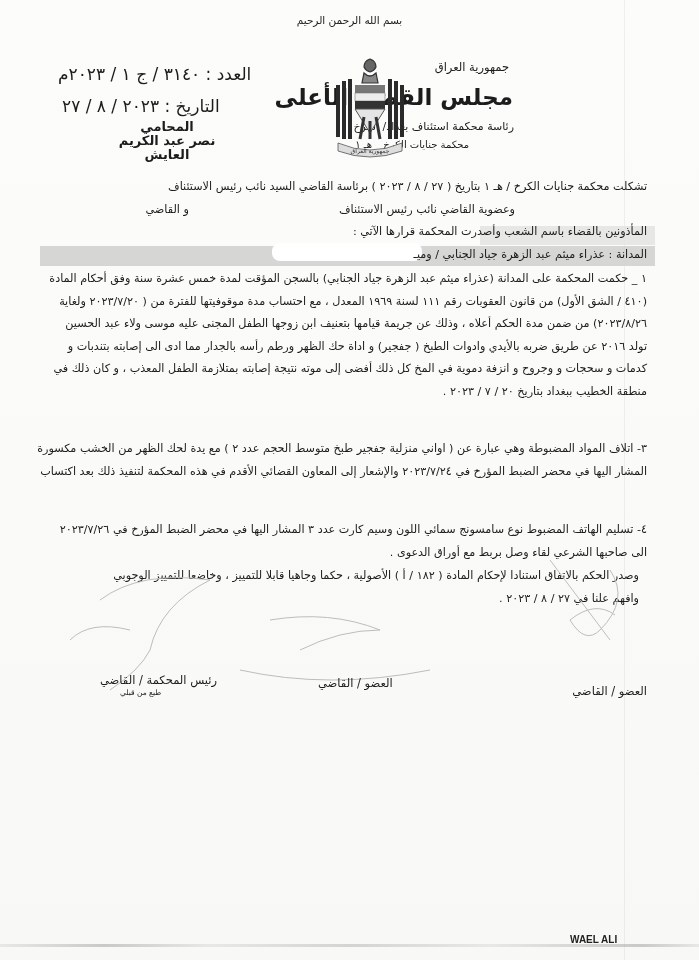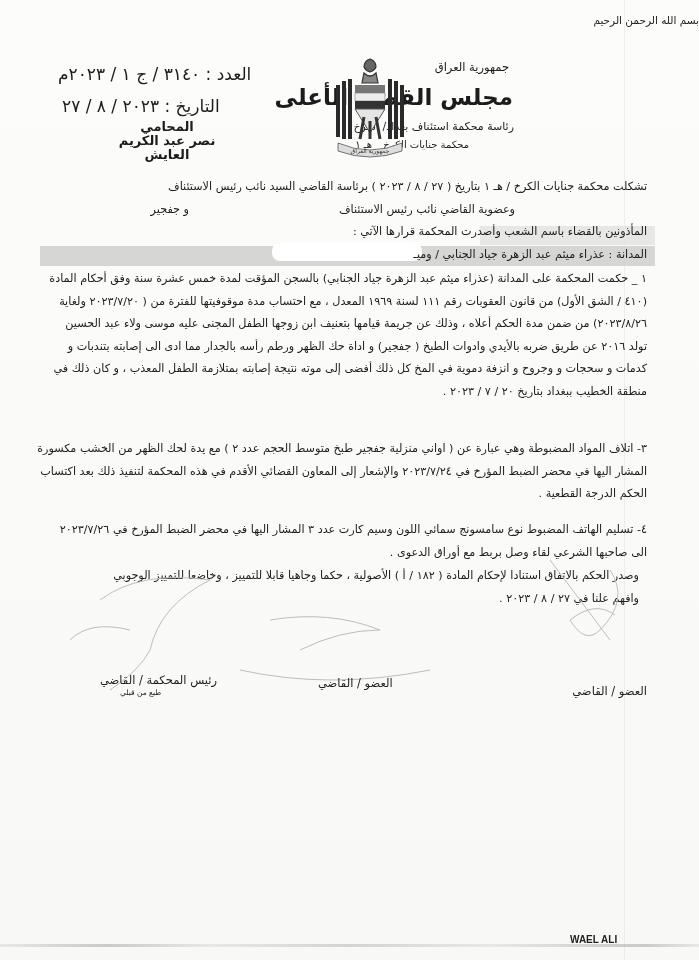--- a/index.html
+++ b/index.html
@@ -4,21 +4,21 @@
 <style>
   html, body { margin:0; padding:0; }
   body {
     width:699px; height:960px; overflow:hidden; position:relative;
     background:#fbfbf9;
     font-family:"DejaVu Sans", sans-serif;
     color:#1c1c1c;
   }
   .page { position:absolute; inset:0; background:linear-gradient(180deg,#fcfcfa 0%,#f8f8f6 100%); }
   .abs { position:absolute; white-space:nowrap; direction:rtl; }
-  .basmala { top:14px; left:0; width:699px; text-align:right; font-size:10.5px; }
+  .basmala { top:14px; left:0; width:699px; text-align:center; font-size:10.5px; }
   .rep { top:60px; right:190px; font-size:11.5px; }
   .council { top:84px; right:186px; font-size:23px; font-weight:bold; letter-spacing:0.5px; }
   .presidency { top:120px; right:185px; font-size:11px; }
   .court { top:139px; right:230px; font-size:10px; }
   .ref { top:64px; left:58px; font-size:17px; }
   .date { top:96px; left:62px; font-size:17px; }
   .lawyer { top:120px; left:102px; width:130px; text-align:center; font-size:13px; font-weight:bold; line-height:14px; white-space:normal; }
   .emblem { position:absolute; left:330px; top:55px; width:80px; height:108px; }
 
   .body-text { position:absolute; right:52px; width:600px; direction:rtl; text-align:justify; font-size:11.2px; line-height:22.5px; }
@@ -82,21 +82,21 @@
     <div>نصر عبد الكريم العايش</div>
   </div>
 
   <div class="shade" style="top:226px;height:19px;left:480px;width:175px;background:#e3e3e3;"></div>
   <div class="shade" style="top:246px;height:20px;"></div>
   <div class="redact" style="left:272px;top:243px;width:150px;height:18px;"></div>
 
   <div class="body-text" style="top:176px;">
     <span class="line">تشكلت محكمة جنايات الكرخ / هـ ١ بتاريخ ( ٢٧ / ٨ / ٢٠٢٣ ) برئاسة القاضي السيد          نائب رئيس الاستئناف</span>
     <span class="line indent">
-      <span>وعضوية القاضي نائب رئيس الاستئناف</span><span class="blank2"></span><span>و جفجير</span>
+      <span>وعضوية القاضي نائب رئيس الاستئناف</span><span class="blank2"></span><span>و القاضي</span>
     </span>
     <span class="line">المأذونين بالقضاء باسم الشعب وأصدرت المحكمة قرارها الآتي :</span>
     <span class="line">
       <span>المدانة :</span>
       <span>عذراء ميثم عبد الزهرة جياد الجنابي / وميـ</span>
     </span>
   </div>
 
   <div class="body-text" style="top:268px;">
     <span class="line">١ _ حكمت المحكمة على المدانة (عذراء ميثم عبد الزهرة جياد الجنابي) بالسجن المؤقت لمدة خمس عشرة سنة وفق أحكام المادة</span>
@@ -104,21 +104,20 @@
     <span class="line">٢٠٢٣/٨/٢٦) من ضمن مدة الحكم أعلاه ، وذلك عن جريمة قيامها بتعنيف ابن زوجها الطفل المجنى عليه موسى ولاء عبد الحسين</span>
     <span class="line">تولد ٢٠١٦ عن طريق ضربه بالأيدي وادوات الطبخ ( جفجير) و اداة حك الظهر  ورطم رأسه بالجدار مما ادى الى إصابته بتندبات و</span>
     <span class="line">كدمات و سحجات و وجروح و انزفة دموية في المخ  كل ذلك أفضى إلى موته نتيجة إصابته بمتلازمة الطفل المعذب ، و كان ذلك في</span>
     <span class="line">منطقة الخطيب ببغداد بتاريخ ٢٠ / ٧ / ٢٠٢٣ .</span>
   </div>
 
 
   <div class="body-text" style="top:438px;">
     <span class="line">٣- اتلاف المواد المضبوطة وهي عبارة عن ( اواني منزلية جفجير طبخ متوسط الحجم عدد ٢ ) مع يدة لحك الظهر من الخشب مكسورة</span>
     <span class="line">المشار اليها في محضر الضبط المؤرخ في ٢٠٢٣/٧/٢٤ والإشعار إلى المعاون القضائي الأقدم في هذه المحكمة لتنفيذ ذلك بعد اكتساب</span>
-    <span class="line">الحكم الدرجة القطعية .</span>
   </div>
 
   <div class="body-text" style="top:519px;">
     <span class="line">٤- تسليم الهاتف المضبوط نوع سامسونج سمائي اللون وسيم كارت عدد ٣ المشار اليها في محضر الضبط المؤرخ في ٢٠٢٣/٧/٢٦</span>
     <span class="line">الى صاحبها الشرعي لقاء وصل بربط مع أوراق الدعوى .</span>
   </div>
 
   <div class="body-text" style="top:565px;right:60px;">
     <span class="line">وصدر الحكم بالاتفاق استنادا لإحكام المادة ( ١٨٢ / أ ) الأصولية ، حكما وجاهيا قابلا للتمييز ، وخاضعا للتمييز الوجوبي</span>
     <span class="line">وافهم علنا في ٢٧ / ٨ / ٢٠٢٣ .</span>

